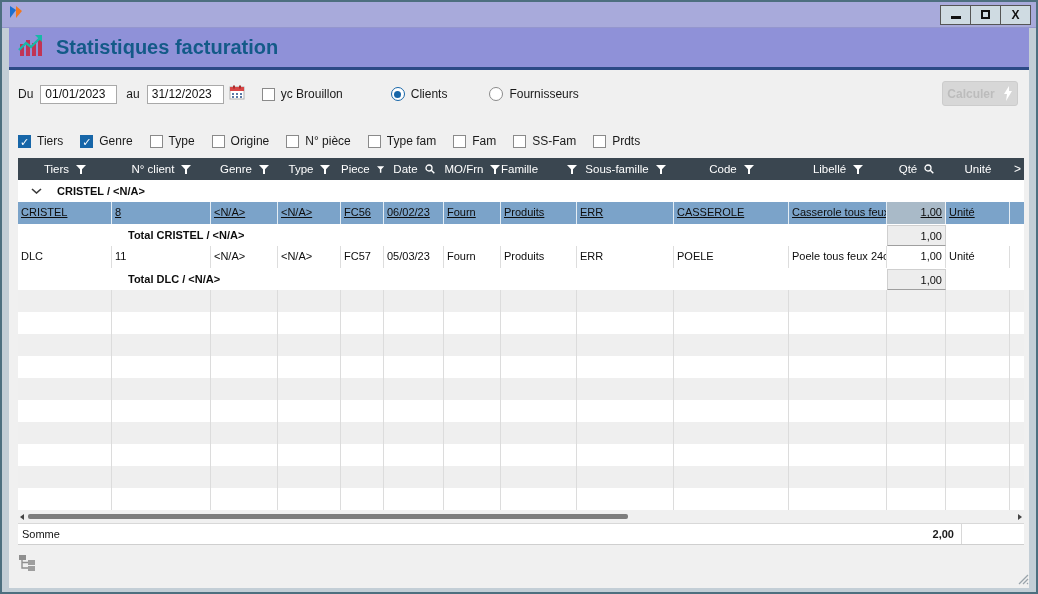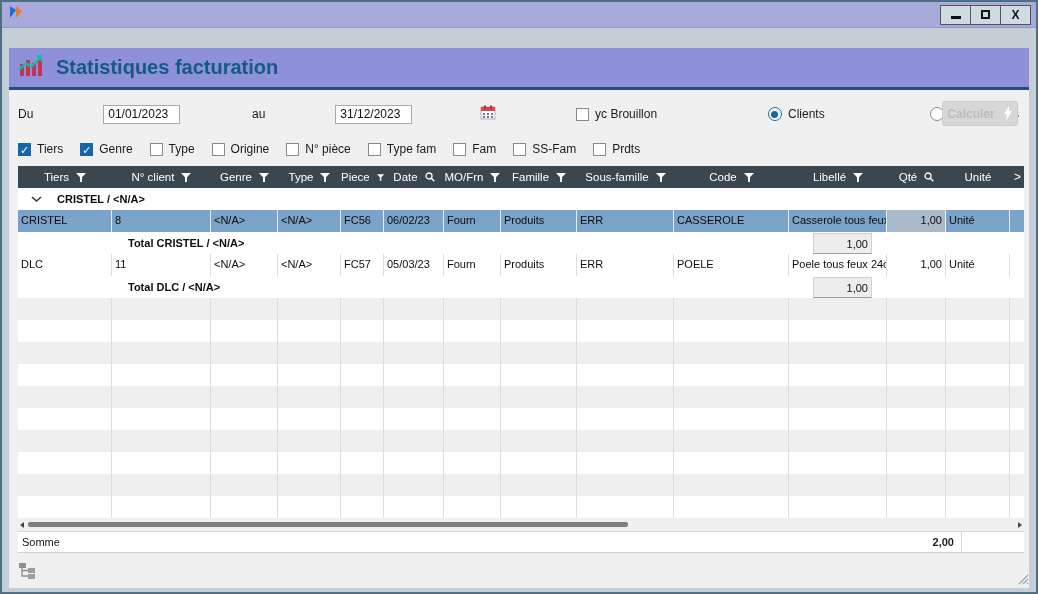--- a/index.html
+++ b/index.html
@@ -15,27 +15,27 @@
   .app-logo{margin-left:7px;z-index:1;}
   .win-controls{margin-left:auto;margin-right:5px;display:flex;z-index:1;}
   .win-btn{width:31px;height:20px;background:#cfdbe2;border:1px solid #555;
     margin-left:-1px;display:flex;align-items:center;justify-content:center;
     font-weight:bold;font-size:12px;color:#111;cursor:default;}
   .glyph-min{width:10px;height:3px;background:#111;margin-top:6px;}
   .glyph-max{width:9px;height:9px;border:2px solid #111;}
   
   .frame{flex:1;display:flex;flex-direction:column;padding:0 7px 4px 7px;min-height:0;}
   .band{height:42px;flex:none;background:#8f91d8;display:flex;align-items:center;
-    border-bottom:3px solid #2c4a86;margin-top:20px;}
+    border-bottom:3px solid #2c4a86;}
   .band h1{margin:0 0 0 12px;font-size:20px;font-weight:bold;color:#135a88;}
   .band .chart-ico{margin-left:9px;}
   
   .content{flex:1;background:#f0f0f0;display:flex;flex-direction:column;
     padding-top:12px;min-height:0;font-size:12px;color:#1a1a1a;}
-  .row1{height:24px;flex:none;margin:0 10px 4px 9px;display:flex;align-items:center;position:relative;justify-content:space-between;}
+  .row1{height:24px;flex:none;margin:0 10px 16px 9px;display:flex;align-items:center;position:relative;}
   .lbl{margin-right:7px;}
   .dateinput{width:77px;height:19px;border:1px solid #a9a9a9;background:#fff;
     font-family:inherit;font-size:12px;color:#111;padding:0 4px;}
   .cal{margin-left:5px;cursor:pointer;}
   .cbwrap,.rwrap{display:flex;align-items:center;gap:6px;cursor:default;}
   .cb{width:13px;height:13px;border:1px solid #8a8a8a;background:#fff;flex:none;
     font-size:11px;line-height:12px;text-align:center;color:#fff;}
   .cb.checked{background:#1766a8;border-color:#1766a8;}
   .radio{width:14px;height:14px;border:1px solid #8a8a8a;border-radius:50%;
     background:#fff;flex:none;display:flex;align-items:center;justify-content:center;}
@@ -52,24 +52,24 @@
   .hcell{height:100%;display:flex;align-items:center;justify-content:center;gap:7px;cursor:pointer;}
   .hchevron{position:absolute;right:3px;font-size:12px;color:#fff;cursor:pointer;}
   .gbody{background:#fff;}
   .grow{height:22px;display:flex;align-items:center;}
   .group-row{font-weight:bold;background:#fff;cursor:pointer;}
   .chev{margin-left:13px;margin-right:15px;flex:none;}
   .cell{height:22px;line-height:21px;padding:0 3px;overflow:hidden;white-space:nowrap;
     border-right:1px solid #dddddd;flex:none;}
   .num{text-align:right;}
   .sel{background:#7ba3c9;}
-  .sel .cell{border-right:1px solid rgba(255,255,255,0.8);}
+  .sel .cell{border-right:1px solid rgba(255,255,255,0.8);text-decoration:underline;}
   .sel .cell.num{background:#a9bac8;}
   .total-row{background:#fff;}
-  .tspacer{width:795px;flex:none;}
+  .tspacer{width:869px;flex:none;}
   .tlabel{font-weight:bold;margin-left:110px;}
   .tot-qty{width:59px;flex:none;height:21px;line-height:20px;background:#ededed;
     border:1px solid #cfcfcf;border-bottom:1px solid #9f9f9f;text-align:right;padding:0 3px;}
   .erow{height:22px;display:flex;}
   .erow.g{background:#efefef;}
   .erow .cell{border-right:1px solid #dcdcdc;}
   
   .hscroll{height:13px;flex:none;margin-left:9px;width:1006px;position:relative;
     background:#f0f0f0;}
   .arr{position:absolute;top:4px;width:0;height:0;border-top:3px solid transparent;
@@ -253,21 +253,21 @@
                 <circle cx="4" cy="4" r="3" fill="none" stroke="#fff" stroke-width="1.3"></circle>
                 <line x1="6.3" y1="6.3" x2="9.3" y2="9.3" stroke="#fff" stroke-width="1.4"></line>
               </svg>
             </div>
             <div class="hcell" style="width: 57px;">
               <span>MO/Frn</span>
               <svg width="10" height="9" viewBox="0 0 10 9">
                 <path d="M0 0 H10 L6 4.2 V9 H4 V4.2 Z" fill="#fff"></path>
               </svg>
             </div>
-            <div class="hcell" style="width: 76px;">
+            <div class="hcell" style="width: 76px; justify-content: space-between;">
               <span>Famille</span>
               <svg width="10" height="9" viewBox="0 0 10 9">
                 <path d="M0 0 H10 L6 4.2 V9 H4 V4.2 Z" fill="#fff"></path>
               </svg>
             </div>
             <div class="hcell" style="width: 97px;">
               <span>Sous-famille</span>
               <svg width="10" height="9" viewBox="0 0 10 9">
                 <path d="M0 0 H10 L6 4.2 V9 H4 V4.2 Z" fill="#fff"></path>
               </svg>

